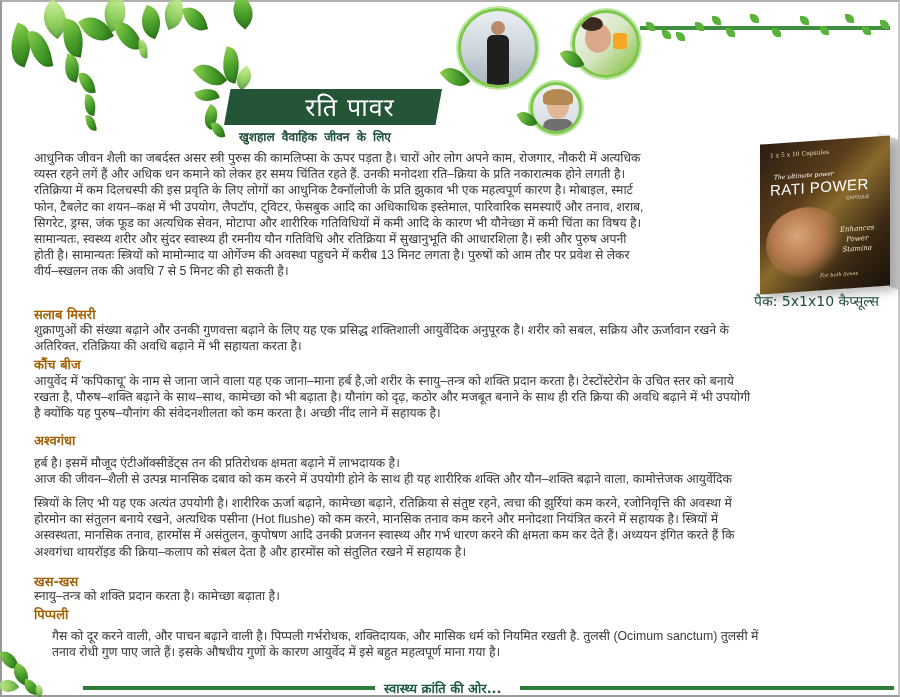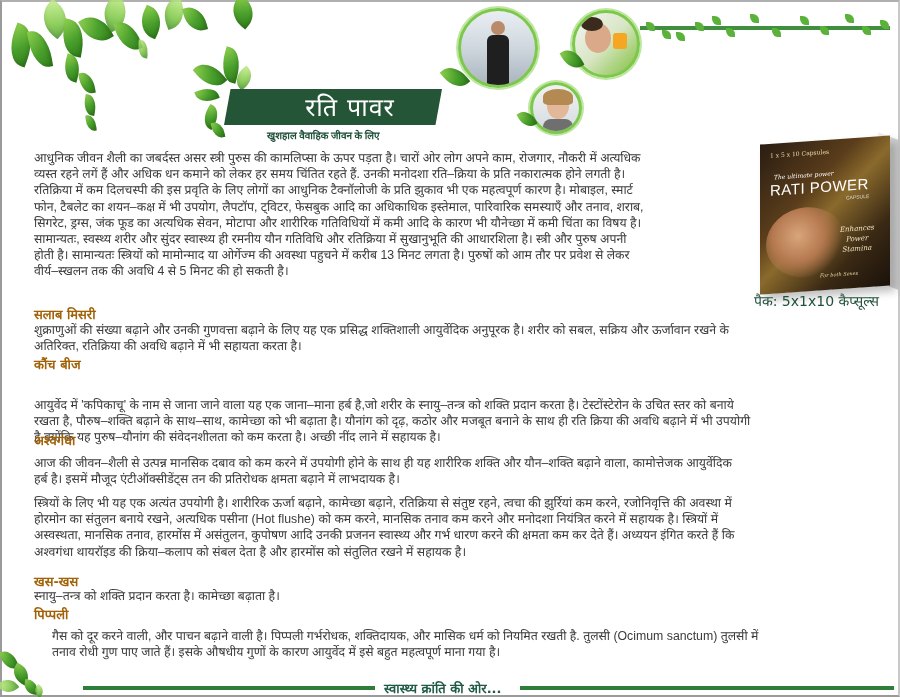--- a/index.html
+++ b/index.html
@@ -24,23 +24,23 @@
     .title-banner {
       position: absolute; left: 224px; top: 89px; width: 218px; height: 36px;
       background: #245537;
       clip-path: polygon(3% 0, 100% 0, 97% 100%, 0 100%);
       display: flex; align-items: center; justify-content: center;
       color: #ffffff; font-size: 25px; letter-spacing: 1px;
       font-family: "DejaVu Sans", sans-serif;
     }
     .title-banner span { transform: translateY(-1px); margin-left: 34px; }
     .subtitle {
-      position: absolute; left: 267px; top: 128px;
-      font-size: 10px; font-weight: bold; color: #20503a;
-      font-family: Liberation Serif, serif;
+      position: absolute; left: 239px; top: 128px;
+      font-size: 12px; font-weight: bold; color: #20503a;
+      font-family: Liberation Mono, monospace;
     }
     .circle-photo {
       position: absolute; border-radius: 50%;
       border: 3px solid #7cc84a;
       box-shadow: 0 0 0 2px #bfe6a0;
       overflow: hidden;
     }
     .vine {
       position: absolute; left: 640px; top: 26px; width: 250px; height: 4px;
       background: #3f8f3f;
@@ -183,40 +183,40 @@
 <div class="pack-label">पैक: 5x1x10 कैप्सूल्स</div>
 
 <div class="content">
   <div>आधुनिक जीवन शैली का जबर्दस्त असर स्त्री पुरुस की कामलिप्सा के ऊपर पड़ता है। चारों ओर लोग अपने काम, रोजगार, नौकरी में अत्यधिक</div>
   <div>व्यस्त रहने लगें हैं और अधिक धन कमाने को लेकर हर समय चिंतित रहते हैं. उनकी मनोदशा रति–क्रिया के प्रति नकारात्मक होने लगती है।</div>
   <div>रतिक्रिया में कम दिलचस्पी की इस प्रवृति के लिए लोगों का आधुनिक टैक्नॉलोजी के प्रति झुकाव भी एक महत्वपूर्ण कारण है। मोबाइल, स्मार्ट</div>
   <div>फोन, टैबलेट का शयन–कक्ष में भी उपयोग, लैपटॉप, ट्विटर, फेसबुक आदि का अधिकाधिक इस्तेमाल, पारिवारिक समस्याएँ और तनाव, शराब,</div>
   <div>सिगरेट, ड्रग्स, जंक फूड का अत्यधिक सेवन, मोटापा और शारीरिक गतिविधियों में कमी आदि के कारण भी यौनेच्छा में कमी चिंता का विषय है।</div>
   <div>सामान्यतः, स्वस्थ्य शरीर और सुंदर स्वास्थ्य ही रमनीय यौन गतिविधि और रतिक्रिया में सुखानुभूति की आधारशिला है। स्त्री और पुरुष अपनी</div>
   <div>होती है। सामान्यतः स्त्रियों को मामोन्माद या ओर्गेज्म की अवस्था पहुचने में करीब 13 मिनट लगता है। पुरुषों को आम तौर पर प्रवेश से लेकर</div>
-  <div>वीर्य–स्खलन तक की अवधि 4 से 5 मिनट की हो सकती है।</div>
+  <div>वीर्य–स्खलन तक की अवधि 7 से 5 मिनट की हो सकती है।</div>
 </div>
 
 <div class="section-title" style="top:305px;">सलाब मिसरी</div>
 <div class="para" style="top:322px;">
   <div>शुक्राणुओं की संख्या बढ़ाने और उनकी गुणवत्ता बढ़ाने के लिए यह एक प्रसिद्ध शक्तिशाली आयुर्वेदिक अनुपूरक है। शरीर को सबल, सक्रिय और ऊर्जावान रखने के</div>
   <div>अतिरिक्त, रतिक्रिया की अवधि बढ़ाने में भी सहायता करता है।</div>
 </div>
 
 <div class="section-title" style="top:355px;">कौंच बीज</div>
-<div class="para" style="top:373px;margin-top:24px;">
+<div class="para" style="top:373px;">
   <div>आयुर्वेद में 'कपिकाचू' के नाम से जाना जाने वाला यह एक जाना–माना हर्ब है,जो शरीर के स्नायु–तन्त्र को शक्ति प्रदान करता है। टेस्टोंस्टेरोन के उचित स्तर को बनाये</div>
   <div>रखता है, पौरुष–शक्ति बढ़ाने के साथ–साथ, कामेच्छा को भी बढ़ाता है। यौनांग को दृढ़, कठोर और मजबूत बनाने के साथ ही रति क्रिया की अवधि बढ़ाने में भी उपयोगी</div>
   <div>है क्योंकि यह पुरुष–यौनांग की संवेदनशीलता को कम करता है। अच्छी नींद लाने में सहायक है।</div>
 </div>
 
 <div class="section-title" style="top:431px;text-align:right;">अश्वगंधा</div>
 <div class="para" style="top:455px;">
+  <div>हर्ब है। इसमें मौजूद एंटीऑक्सीडेंट्स तन की प्रतिरोधक क्षमता बढ़ाने में लाभदायक है।</div>
   <div>आज की जीवन–शैली से उत्पन्न मानसिक दबाव को कम करने में उपयोगी होने के साथ ही यह शारीरिक शक्ति और यौन–शक्ति बढ़ाने वाला, कामोत्तेजक आयुर्वेदिक</div>
-  <div>हर्ब है। इसमें मौजूद एंटीऑक्सीडेंट्स तन की प्रतिरोधक क्षमता बढ़ाने में लाभदायक है।</div>
 </div>
 <div class="para" style="top:495px;">
   <div>स्त्रियों के लिए भी यह एक अत्यंत उपयोगी है। शारीरिक ऊर्जा बढ़ाने, कामेच्छा बढ़ाने, रतिक्रिया से संतुष्ट रहने, त्वचा की झुर्रियां कम करने, रजोनिवृत्ति की अवस्था में</div>
   <div>होरमोन का संतुलन बनाये रखने, अत्यधिक पसीना (Hot flushe) को कम करने, मानसिक तनाव कम करने और मनोदशा नियंत्रित करने में सहायक है। स्त्रियों में</div>
   <div>अस्वस्थता, मानसिक तनाव, हारमोंस में असंतुलन, कुपोषण आदि उनकी प्रजनन स्वास्थ्य और गर्भ धारण करने की क्षमता कम कर देते हैं। अध्ययन इंगित करते हैं कि</div>
   <div>अश्वगंधा थायरॉइड की क्रिया–कलाप को संबल देता है और हारमोंस को संतुलित रखने में सहायक है।</div>
 </div>
 
 <div class="section-title" style="top:572px;">खस-खस</div>
 <div class="para" style="top:588px;">

